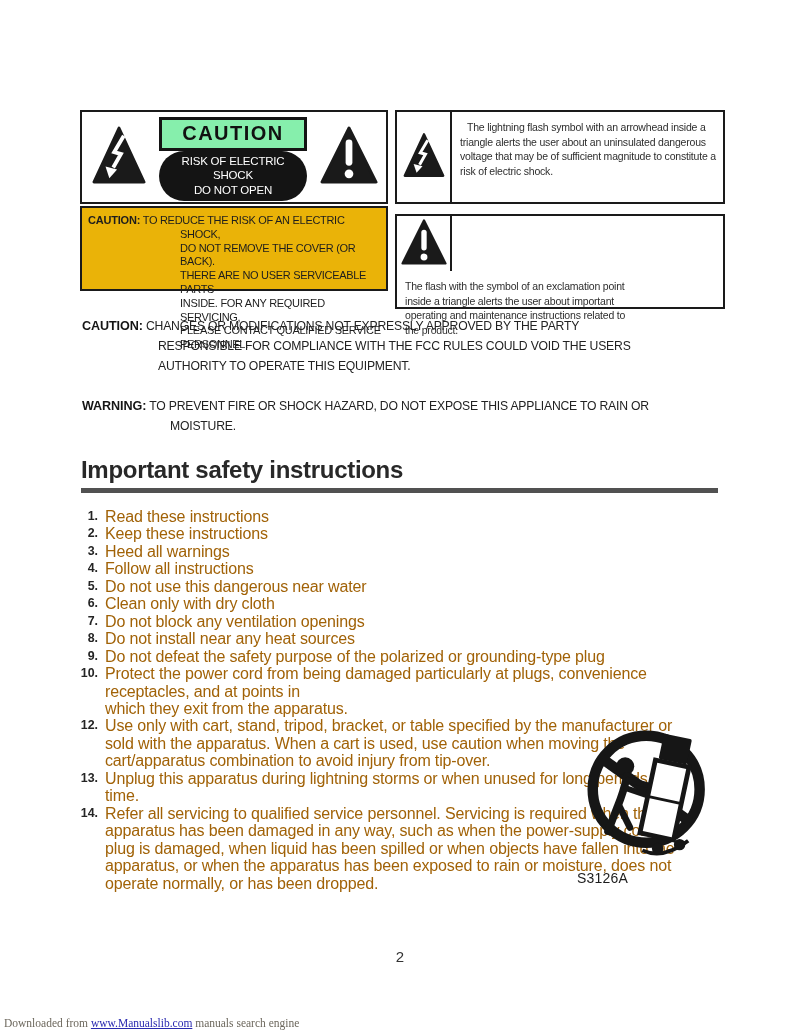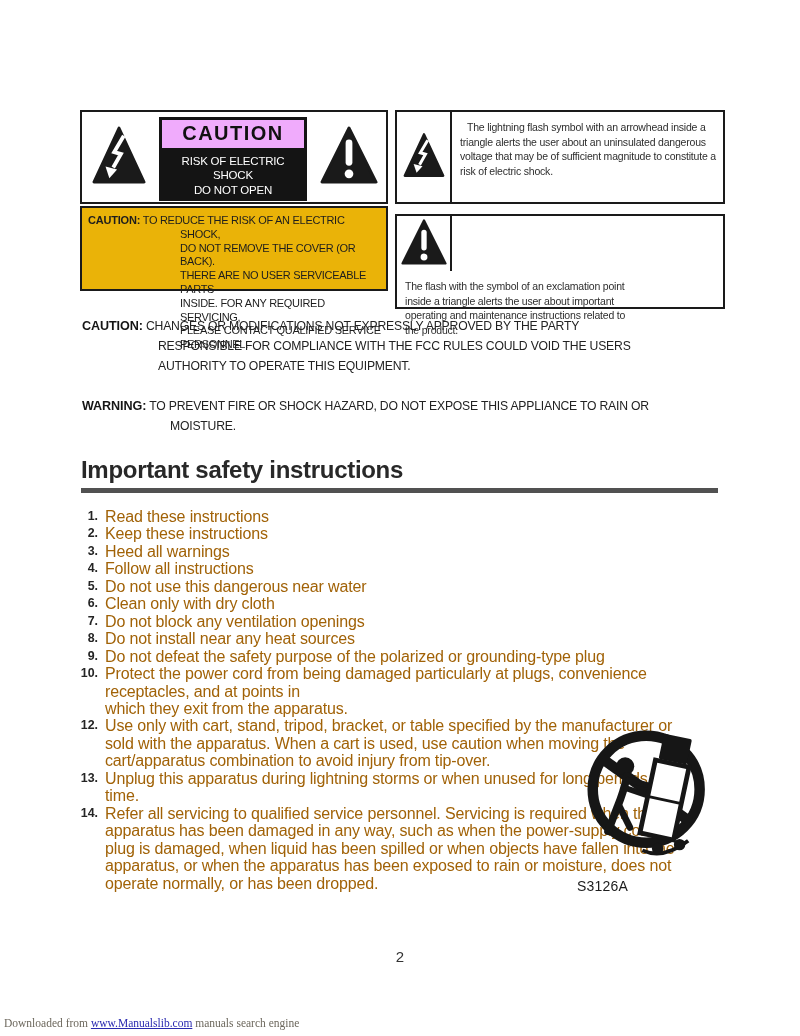--- a/index.html
+++ b/index.html
@@ -2,32 +2,32 @@
 <html><head>
 <meta charset="utf-8">
 <style>
   * { margin:0; padding:0; box-sizing:border-box; }
   html,body { background:#e8e8e8; }
   .page {
     position:relative; width:800px; height:1036px; margin:0 auto;
     background:#ffffff; overflow:hidden;
     font-family:"Liberation Sans", sans-serif; color:#1d1d1d;
   }
-  .ml { white-space:pre-line; }
+  .ml { white-space:pre-line;border-radius:25px; }
 
   
   .hazard-panel { position:absolute; left:80px; top:110px; width:308px; }
   .hazard-top {
     height:94px; border:2px solid #1a1a1a; background:#fff;
     display:flex; align-items:center; justify-content:space-between;
     padding:0 8px 0 10px;
   }
   .caution-box { width:148px; margin-top:4px; }
   .caution-head {
-    border:3px solid #141414; background:#f0abfc; text-align:center;
+    border:3px solid #141414; background:#86efac; text-align:center;
     font-size:20px; font-weight:bold; letter-spacing:1.5px; padding:2px 0 3px 0;
     color:#111;
   }
   .caution-risk {
     background:#141414; color:#fff; text-align:center;
     font-size:11.5px; letter-spacing:-0.2px; line-height:14.5px; padding:3px 2px 4px 2px;
   }
   .hazard-bottom {
     margin-top:2px; height:85px; border:2px solid #1a1a1a; background:#eab308;
     padding:6px 4px 0 6px; font-size:11px; letter-spacing:-0.3px; line-height:13.8px;
@@ -72,21 +72,21 @@
     font-size:12.4px; line-height:17.45px; color:#242424;
   }
   .li-text {
     margin-left:7px; font-size:16px; letter-spacing:-0.15px;
     line-height:17.45px; color:#a16207;
   }
 
   
   .cart-figure { position:absolute; left:577px; top:722px; width:142px; height:166px; }
   .cart-figure svg { position:absolute; left:10px; top:2px; }
-  .cart-label { position:absolute; left:0; top:156px; font-size:14px; color:#1c1c1c; letter-spacing:0.2px; }
+  .cart-label { position:absolute; left:0; top:148px; font-size:14px; color:#1c1c1c; letter-spacing:0.2px; }
 
   
   .page-number { position:absolute; left:0; top:948px; width:100%; text-align:center; font-size:15px; color:#333; }
   .footer { position:absolute; left:4px; top:1017px; font-family:"Liberation Serif", serif; font-size:11.5px; color:#6c675c; }
   .footer a { color:#2929b0; font-weight:400; text-decoration:underline; cursor:pointer; }
 </style>
 </head>
 <body>
 
 <div class="page">

